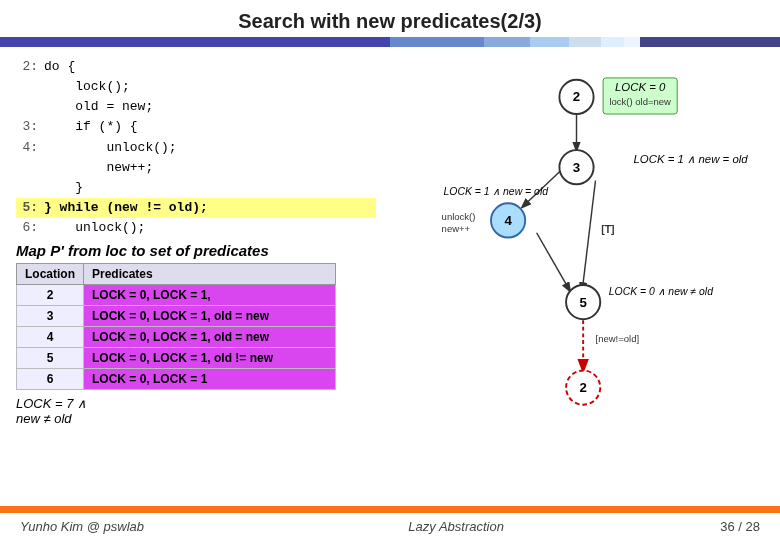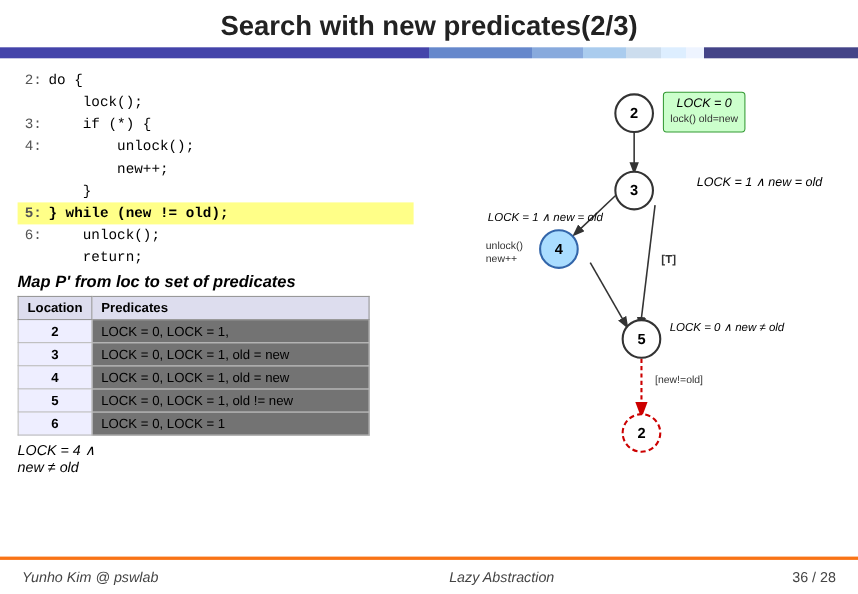--- a/index.html
+++ b/index.html
@@ -12,21 +12,21 @@
       position: relative;
     }
 
     
     #title-bar {
       background: #fff;
       text-align: center;
       padding: 10px 0 4px 0;
     }
     #title-bar h1 {
-      font-size: 25px;
+      font-size: 20px;
       font-weight: bold;
       color: #222;
     }
 
     
     .deco-bar {
       height: 10px;
       background: linear-gradient(to right,
         #4444aa 0%, #4444aa 50%,
         #6688cc 50%, #6688cc 62%,
@@ -100,21 +100,22 @@
     .pred-table th {
       background: #dde;
       border: 1px solid #999;
       padding: 3px 8px;
       text-align: left;
       font-weight: bold;
     }
     .pred-table td {
       border: 1px solid #bbb;
       padding: 3px 8px;
-      background: #737373;
+      background: #d946ef;
+      font-weight: bold;
     }
     .pred-table td:first-child {
       background: #eef;
       font-weight: bold;
       width: 28px;
       text-align: center;
     }
 
     
     #right-panel {
@@ -132,21 +133,21 @@
       height: 380px;
     }
 
     
     #footer {
       position: absolute;
       bottom: 0;
       left: 0;
       right: 0;
       height: 34px;
-      border-top: 3px solid #f97316;
+      border-top: 7px solid #f97316;
       display: flex;
       align-items: center;
       justify-content: space-between;
       padding: 0 20px;
       background: #fff;
     }
     #footer .footer-left {
       font-size: 13px;
       color: #444;
       font-style: italic;
@@ -203,20 +204,24 @@
     <div class="code-block">
       <div class="line">
         <span class="linenum">2:</span>
         <span class="code-text">do {</span>
       </div>
       <div class="line">
         <span class="linenum"></span>
         <span class="code-text">    lock();</span>
       </div>
       <div class="line">
+        <span class="linenum"></span>
+        <span class="code-text">    old = new;</span>
+      </div>
+      <div class="line">
         <span class="linenum">3:</span>
         <span class="code-text">    if (*) {</span>
       </div>
       <div class="line">
         <span class="linenum">4:</span>
         <span class="code-text">        unlock();</span>
       </div>
       <div class="line">
         <span class="linenum"></span>
         <span class="code-text">        new++;</span>
@@ -226,24 +231,20 @@
         <span class="code-text">    }</span>
       </div>
       <div class="line highlighted-line">
         <span class="linenum">5:</span>
         <span class="code-text">} while (new != old);</span>
       </div>
       <div class="line">
         <span class="linenum">6:</span>
         <span class="code-text">    unlock();</span>
       </div>
-      <div class="line">
-        <span class="linenum"></span>
-        <span class="code-text">    return;</span>
-      </div>
     </div>
 
     <div class="map-title">Map P' from loc to set of predicates</div>
 
     <table class="pred-table">
       <thead>
         <tr>
           <th>Location</th>
           <th>Predicates</th>
         </tr>
@@ -266,21 +267,21 @@
           <td>LOCK = 0, LOCK = 1, old != new</td>
         </tr>
         <tr>
           <td>6</td>
           <td>LOCK = 0, LOCK = 1</td>
         </tr>
       </tbody>
     </table>
 
     <div style="margin-top:6px; font-size:13px; font-style:italic;">
-      <span>LOCK = 4 ∧</span><br>
+      <span>LOCK = 7 ∧</span><br>
       <span>new ≠ old</span>
     </div>
 
   </div>
 
   <div id="right-panel">
     <svg id="diagram-svg" viewBox="0 0 420 400">
 
       <line x1="200" y1="55" x2="200" y2="98" stroke="#333" stroke-width="1.5" marker-end="url(#arrow)"></line>
 

